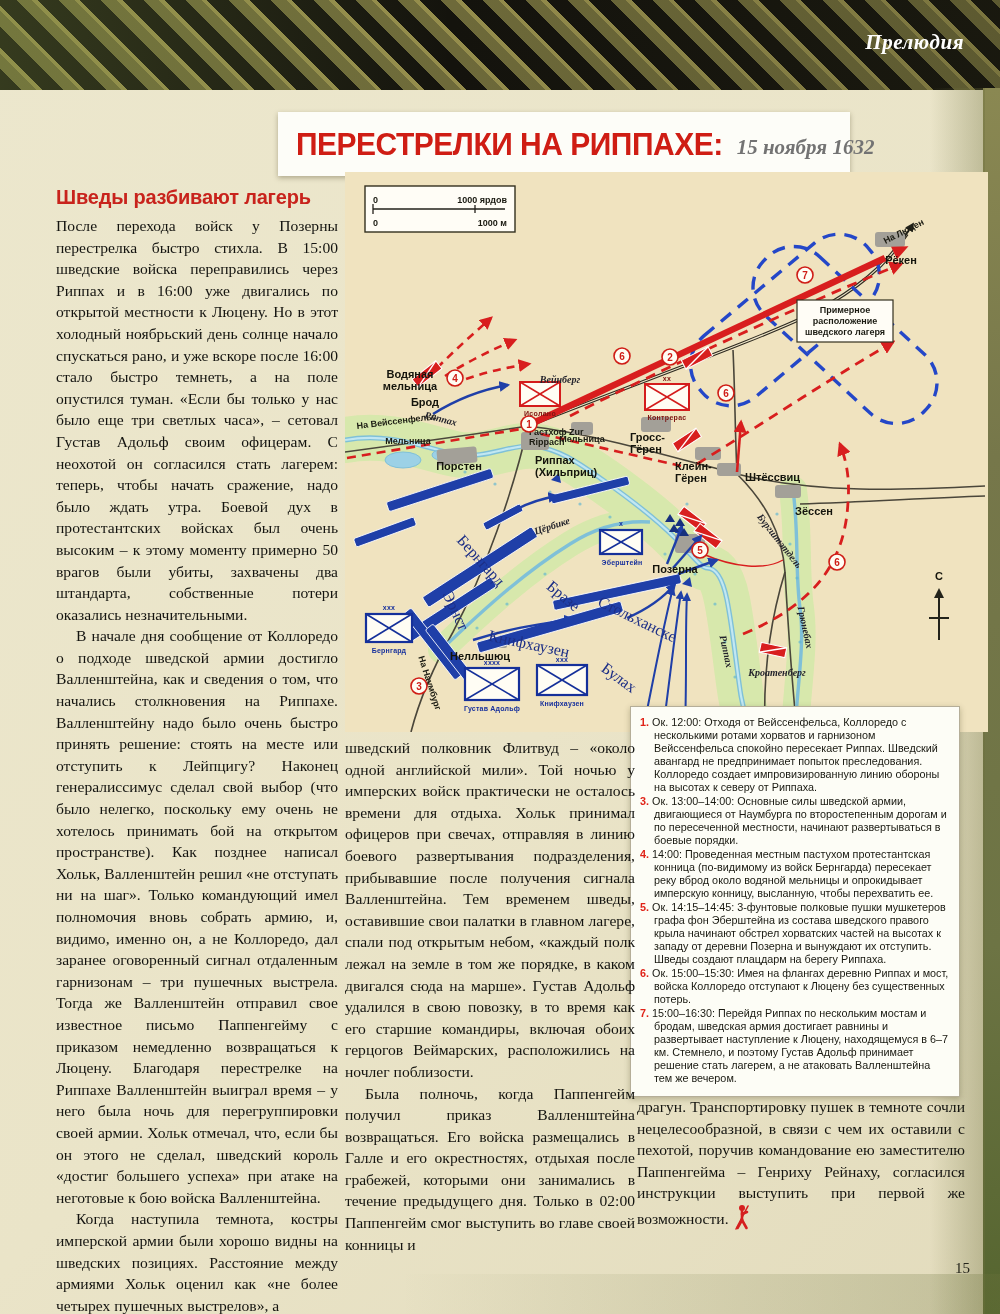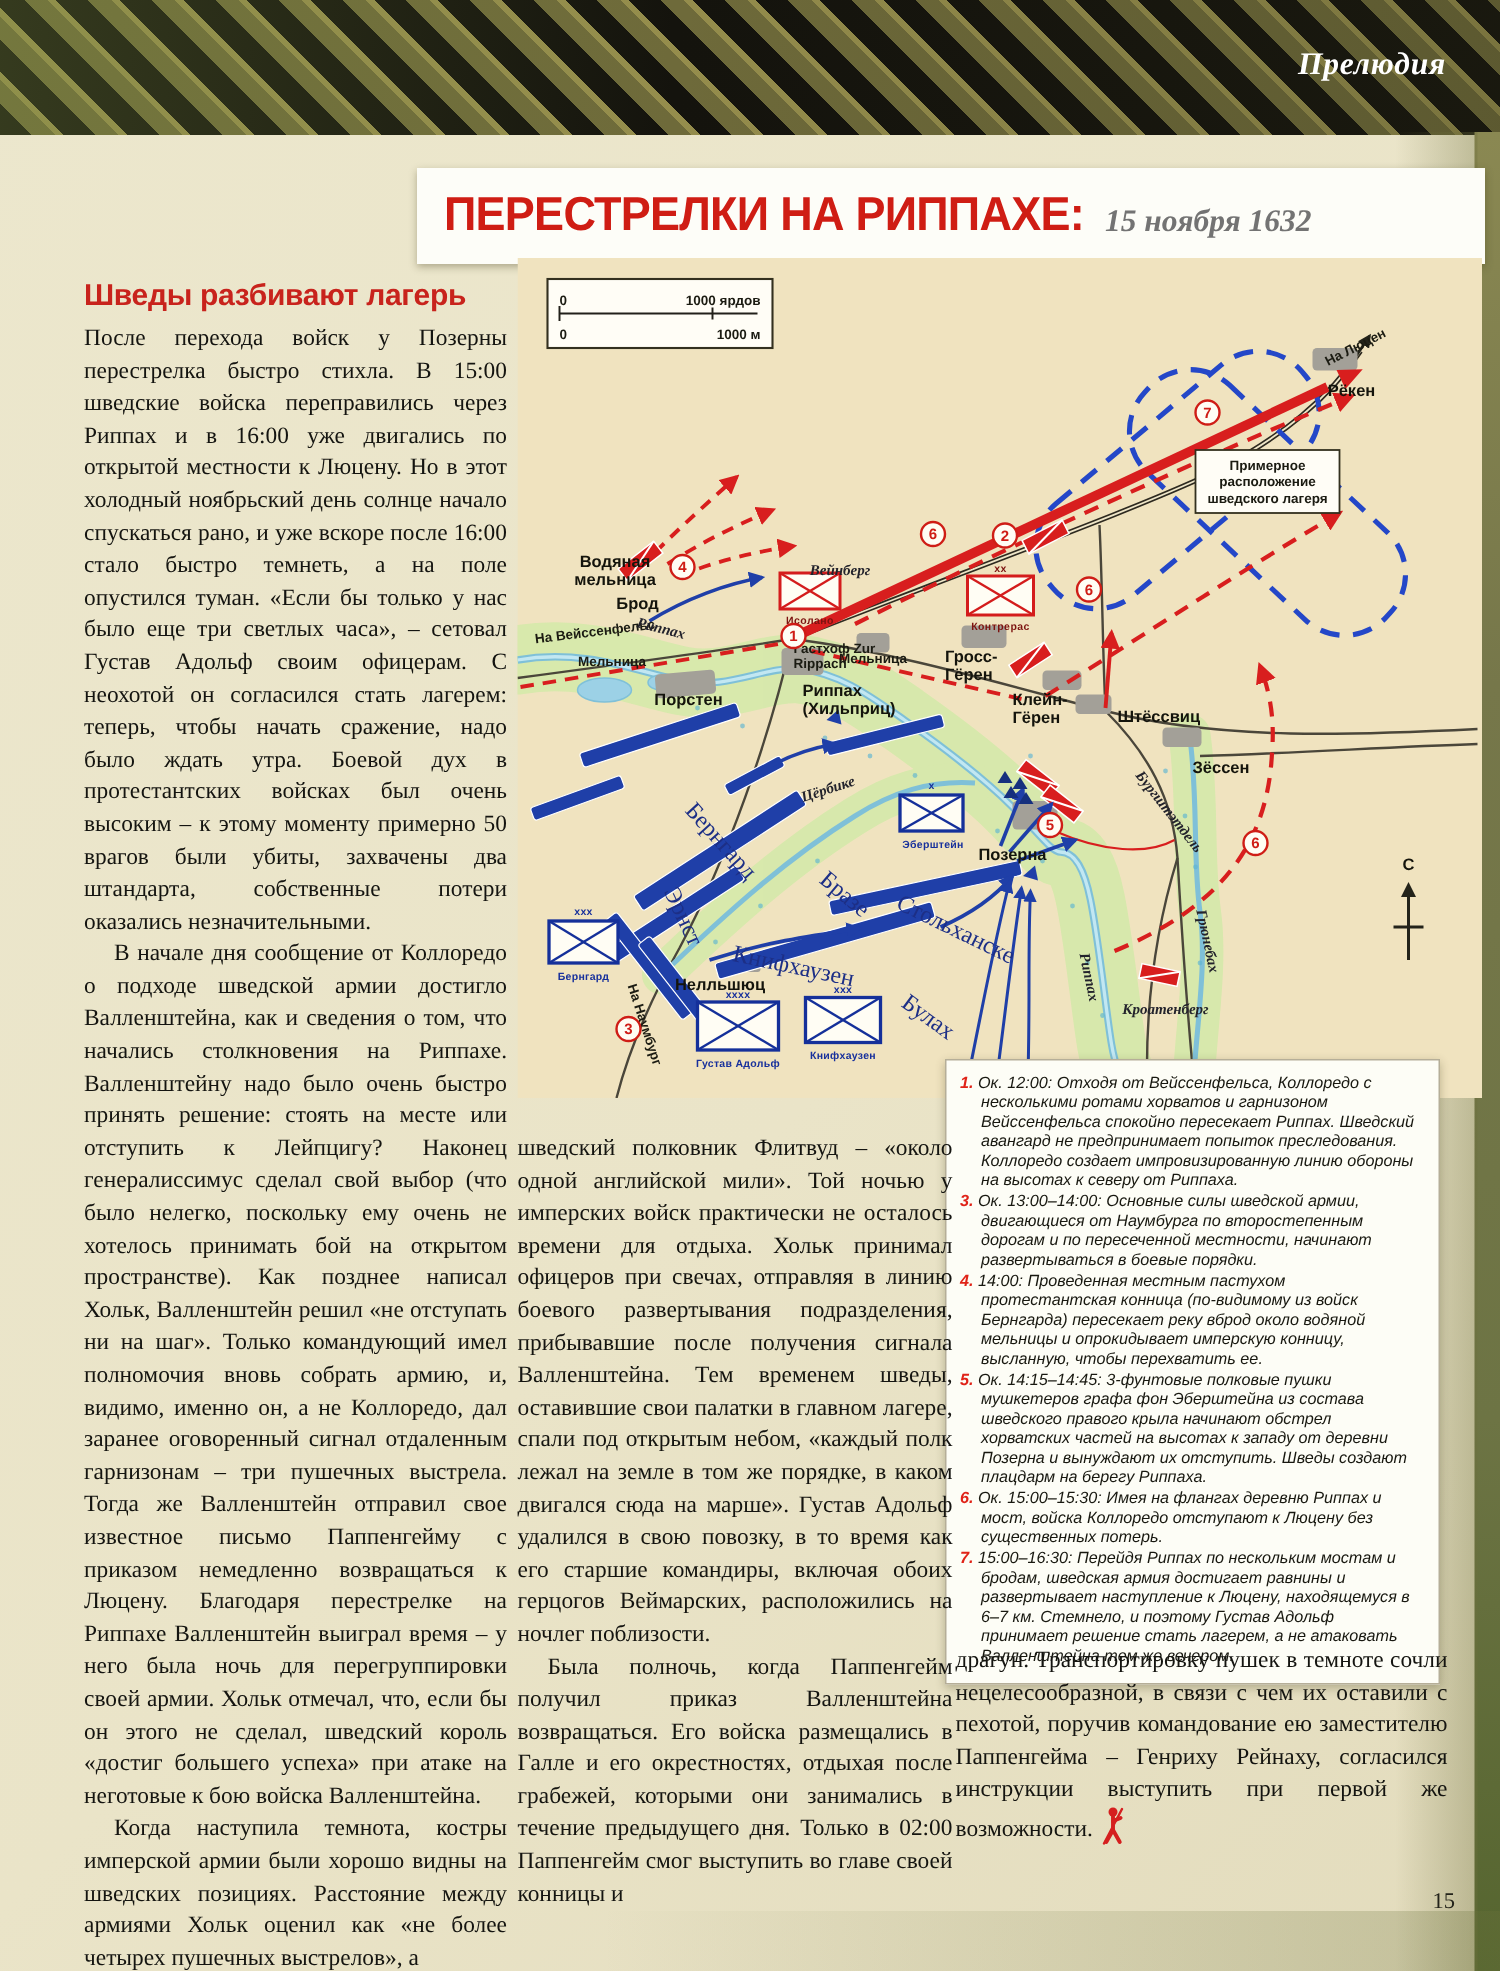--- a/index.html
+++ b/index.html
@@ -11,36 +11,36 @@
   .stripe-tint{position:absolute;left:0;top:0;width:1000px;height:90px;
        background:linear-gradient(90deg,rgba(130,150,70,.30),rgba(0,0,0,0) 45%,rgba(40,40,20,.25));}
   .edge-right{position:absolute;right:0;top:88px;width:17px;height:1226px;
        background:linear-gradient(180deg,#8a8852,#76774a 30%,#6d7444 70%,#55652f);}
   .edge-soft{position:absolute;right:15px;top:88px;width:55px;height:1226px;
        background:linear-gradient(90deg,rgba(0,0,0,0),rgba(108,110,60,.35));}
   .bottom-soft{position:absolute;left:0;bottom:0;width:1000px;height:40px;
        background:linear-gradient(90deg,rgba(0,0,0,0) 40%,rgba(108,115,60,.28));}
   .prelude{position:absolute;top:30px;right:36px;color:#fff;
        font:700 italic 21px "Liberation Serif",serif;letter-spacing:.5px;margin-left:20px;}
-  .title-box{position:absolute;left:278px;top:112px;width:712px;height:64px;background:#fdfdf8;
+  .title-box{position:absolute;left:278px;top:112px;width:572px;height:64px;background:#fdfdf8;
        box-shadow:0 2px 5px rgba(60,55,20,.35);display:flex;align-items:center;padding-left:18px;box-sizing:border-box;gap:14px;}
   .title-main{color:#cf1d14;font:800 30px "Liberation Sans",sans-serif;letter-spacing:-.5px;transform:scaleY(1.06);white-space:nowrap;}
   .title-date{color:#737373;font:700 italic 21px "Liberation Serif",serif;white-space:nowrap;padding-top:6px;}
   .col{position:absolute;text-align:justify;font-size:15.6px;line-height:21.6px;}
   .col p{margin:0;}
   .col p + p{text-indent:20px;}
   .left-col{left:56px;top:186px;width:282px;}
   .left-col h2{margin:0 0 6px 0;color:#c8231c;font:800 20px "Liberation Sans",sans-serif;letter-spacing:-.2px;}
-  .mid-col{left:345px;top:737px;width:290px;margin-top:18px;}
+  .mid-col{left:345px;top:737px;width:290px;}
   .right-col{left:637px;top:1096px;width:328px;}
   .map-wrap{position:absolute;left:345px;top:172px;width:643px;height:560px;}
   .legend{position:absolute;left:630px;top:706px;width:330px;box-sizing:border-box;background:#fdfdf6;
        border:1px solid #b5ae98;box-shadow:0 2px 6px rgba(60,55,20,.3);padding:9px 10px 10px 9px;
        font:10.8px/13px "Liberation Sans",sans-serif;color:#181810;}
-  .lg-item{padding-left:14px;text-indent:-14px;margin-bottom:1px;font-style:italic;}
+  .lg-item{padding-left:14px;text-indent:-14px;margin-bottom:1px;}
   .lg-num{color:#e02318;font-weight:700;}
   .page-num{position:absolute;right:30px;top:1260px;font:15px "Liberation Serif",serif;color:#23231a;text-align:center;}
   .soldier{display:inline-block;vertical-align:-6px;margin-left:4px;}
   
   .t{font:700 9px "Liberation Sans",sans-serif;fill:#1b1b12;}
   .tv{font:700 11px "Liberation Sans",sans-serif;fill:#14140c;}
   .ti{font:700 italic 10px "Liberation Serif",serif;fill:#23232c;}
   .tu{font:700 7px "Liberation Sans",sans-serif;fill:#7c1310;letter-spacing:.3px;}
   .tc{font:700 7px "Liberation Sans",sans-serif;fill:#17309c;letter-spacing:.2px;}
   .tn{font:700 6.5px italic "Liberation Sans",sans-serif;fill:#1d2f86;}

